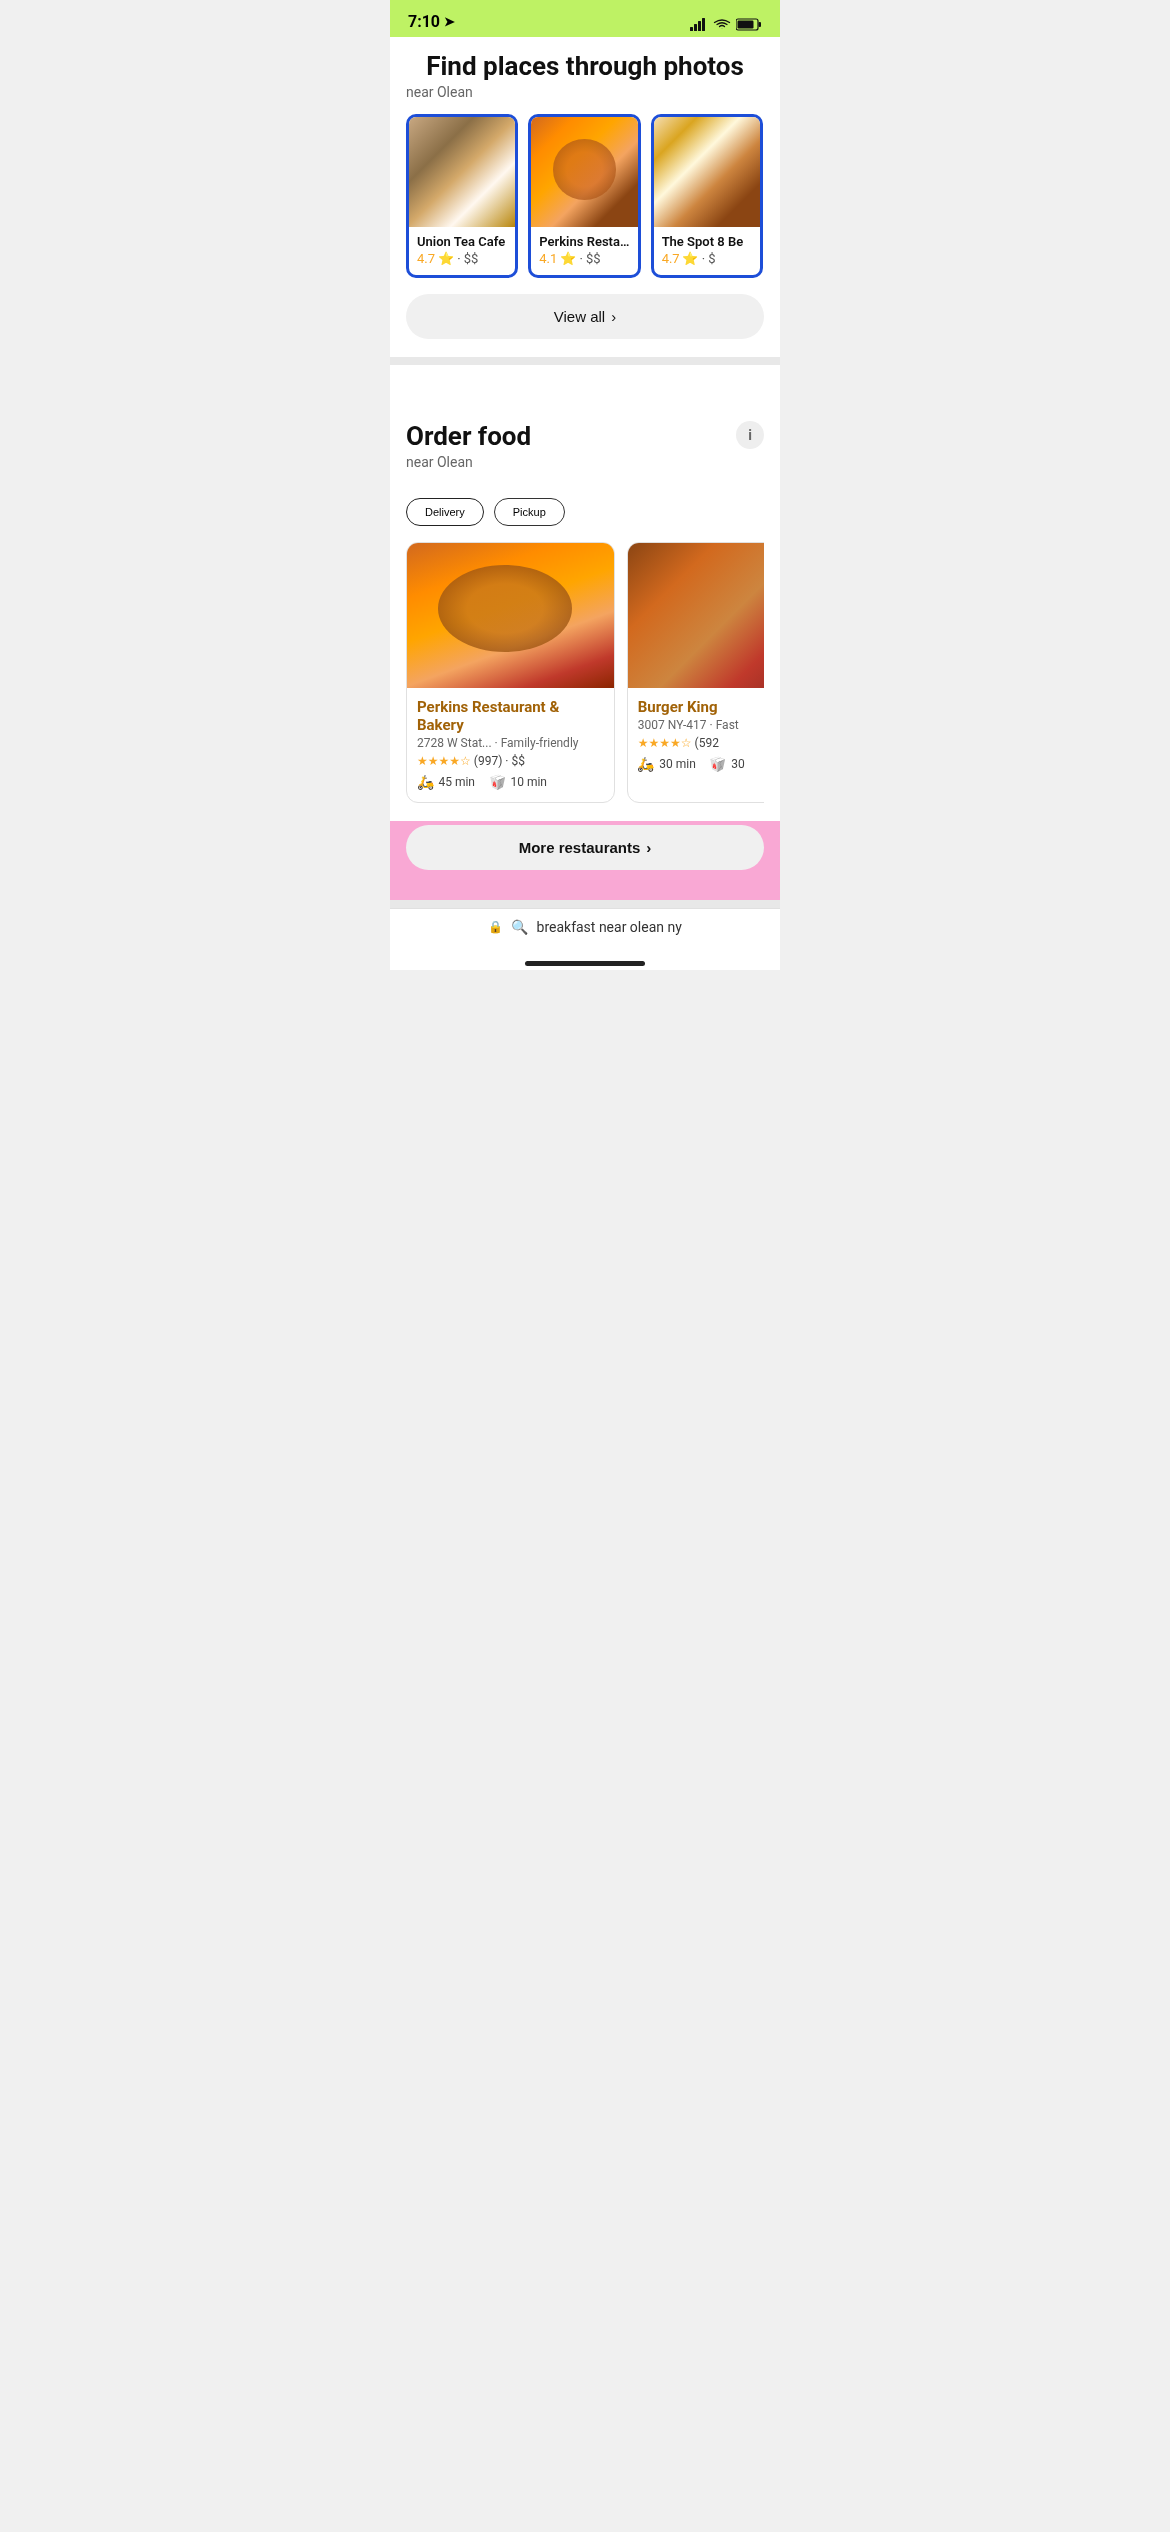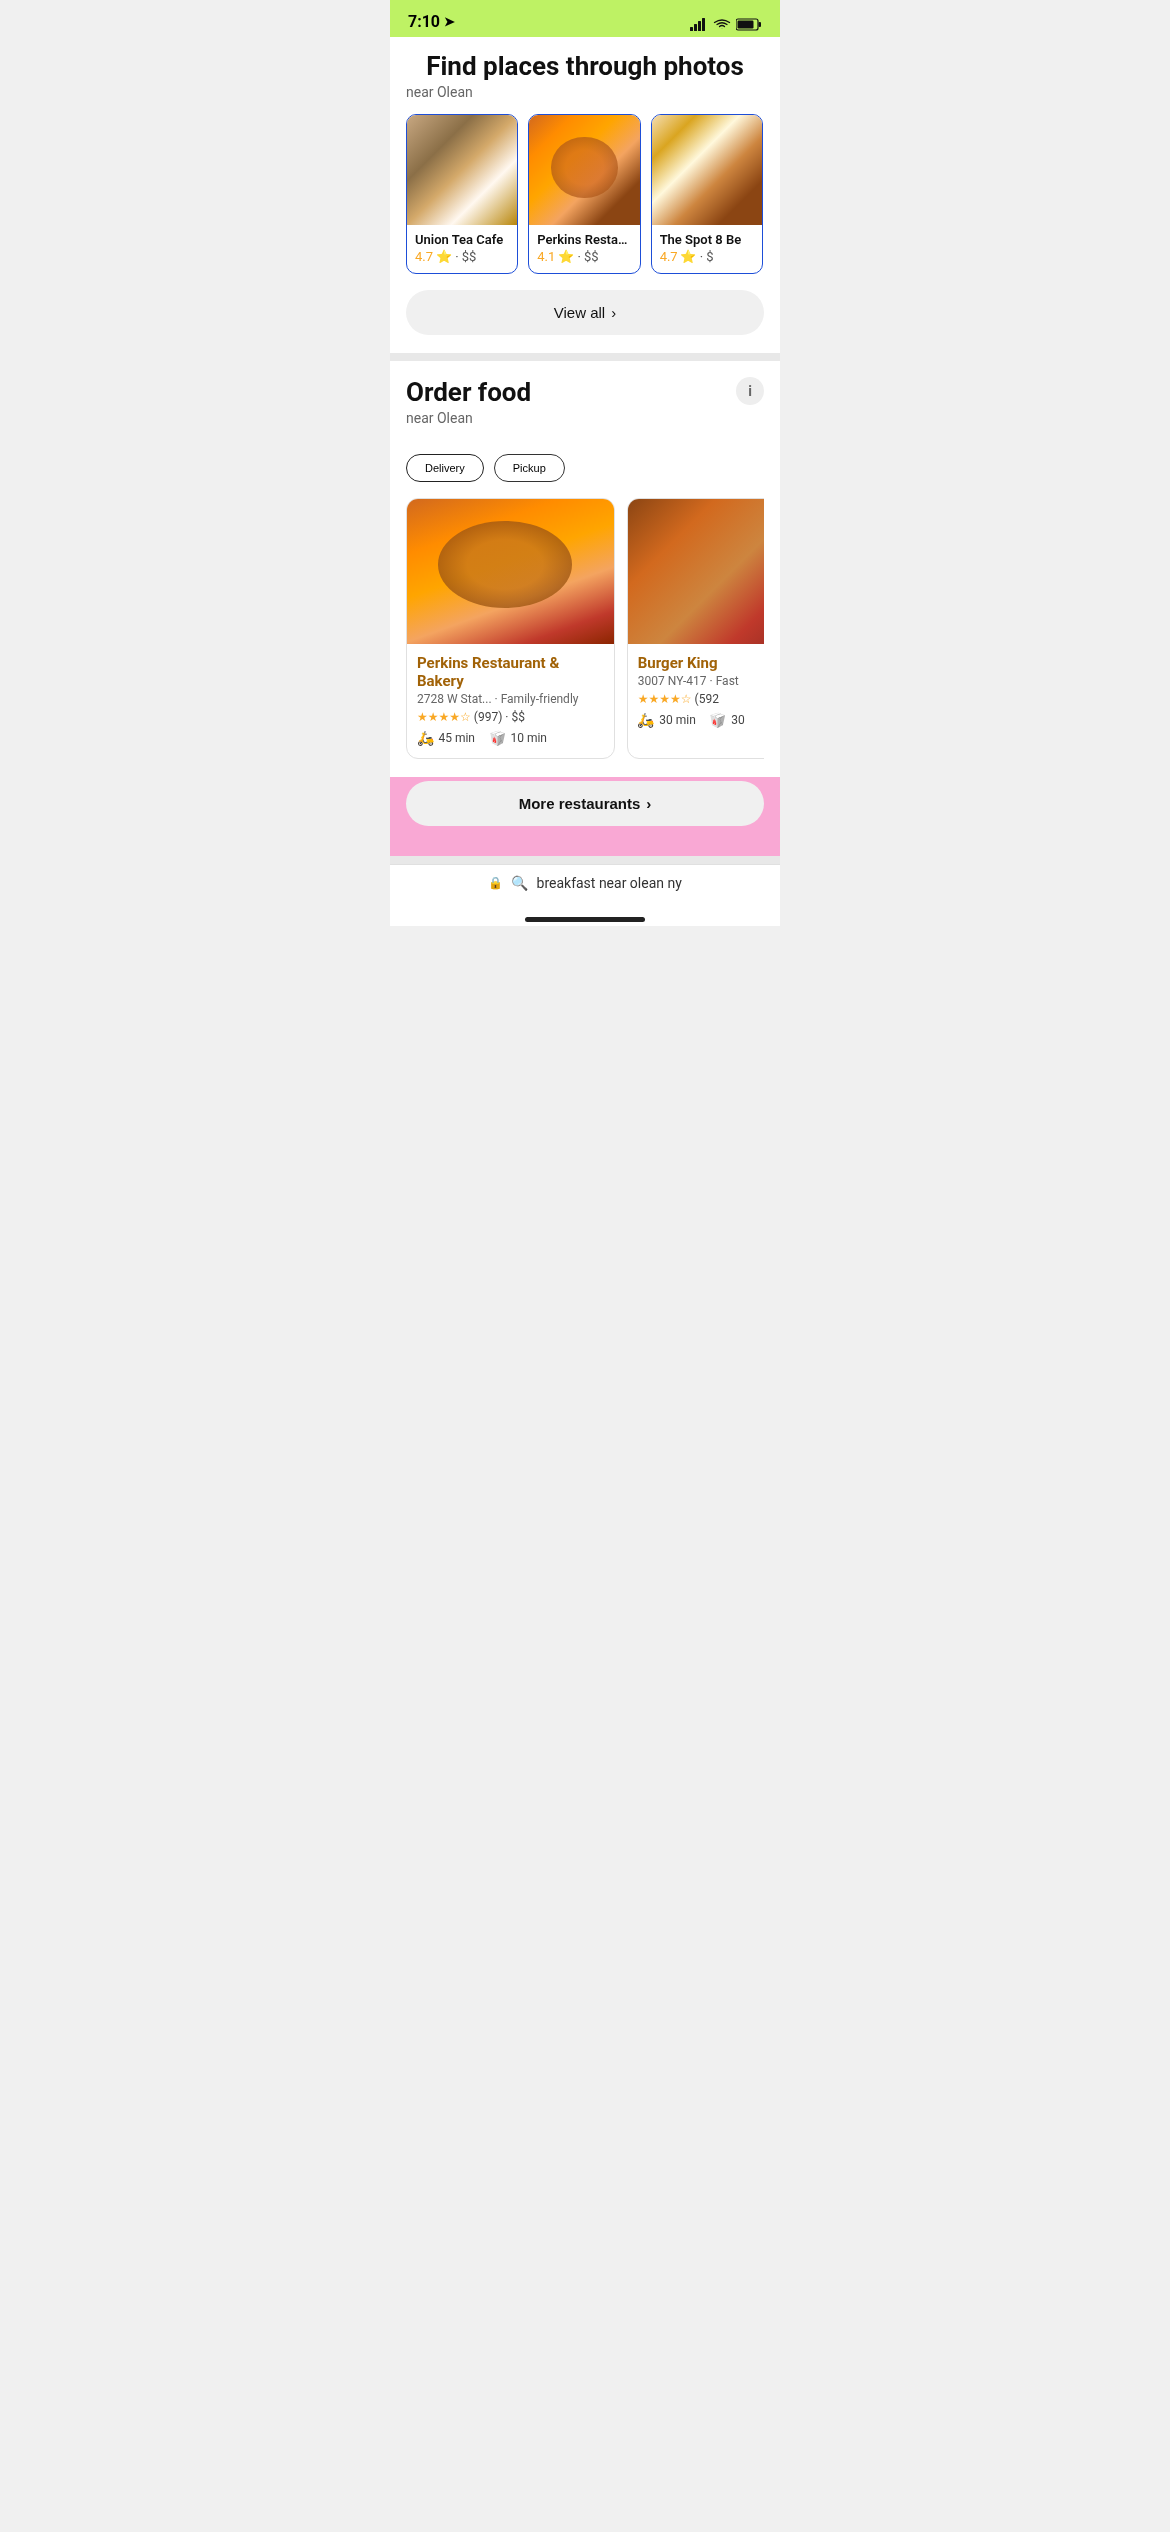--- a/index.html
+++ b/index.html
@@ -58,21 +58,21 @@
     }
     .photo-cards {
       display: flex;
       gap: 10px;
       overflow: hidden;
     }
     .photo-card {
       flex: 0 0 calc(33.33% - 7px);
       background: #fff;
       border-radius: 10px;
-      border: 1px solid #1d4ed8;
+      border: 3px solid #1d4ed8;
       overflow: hidden;
     }
     .card-img {
       width: 100%;
       height: 110px;
       background: #ccc;
       position: relative;
       overflow: hidden;
     }
     .card-info {
@@ -123,20 +123,21 @@
 
     
     .section-order {
       background: #fff;
       padding: 16px 16px 0;
     }
     .section-header {
       display: flex;
       justify-content: space-between;
       align-items: flex-start;
+      margin-top: 40px;
     }
     .info-icon {
       width: 28px;
       height: 28px;
       border-radius: 50%;
       background: #eee;
       display: flex;
       align-items: center;
       justify-content: center;
       font-size: 14px;

